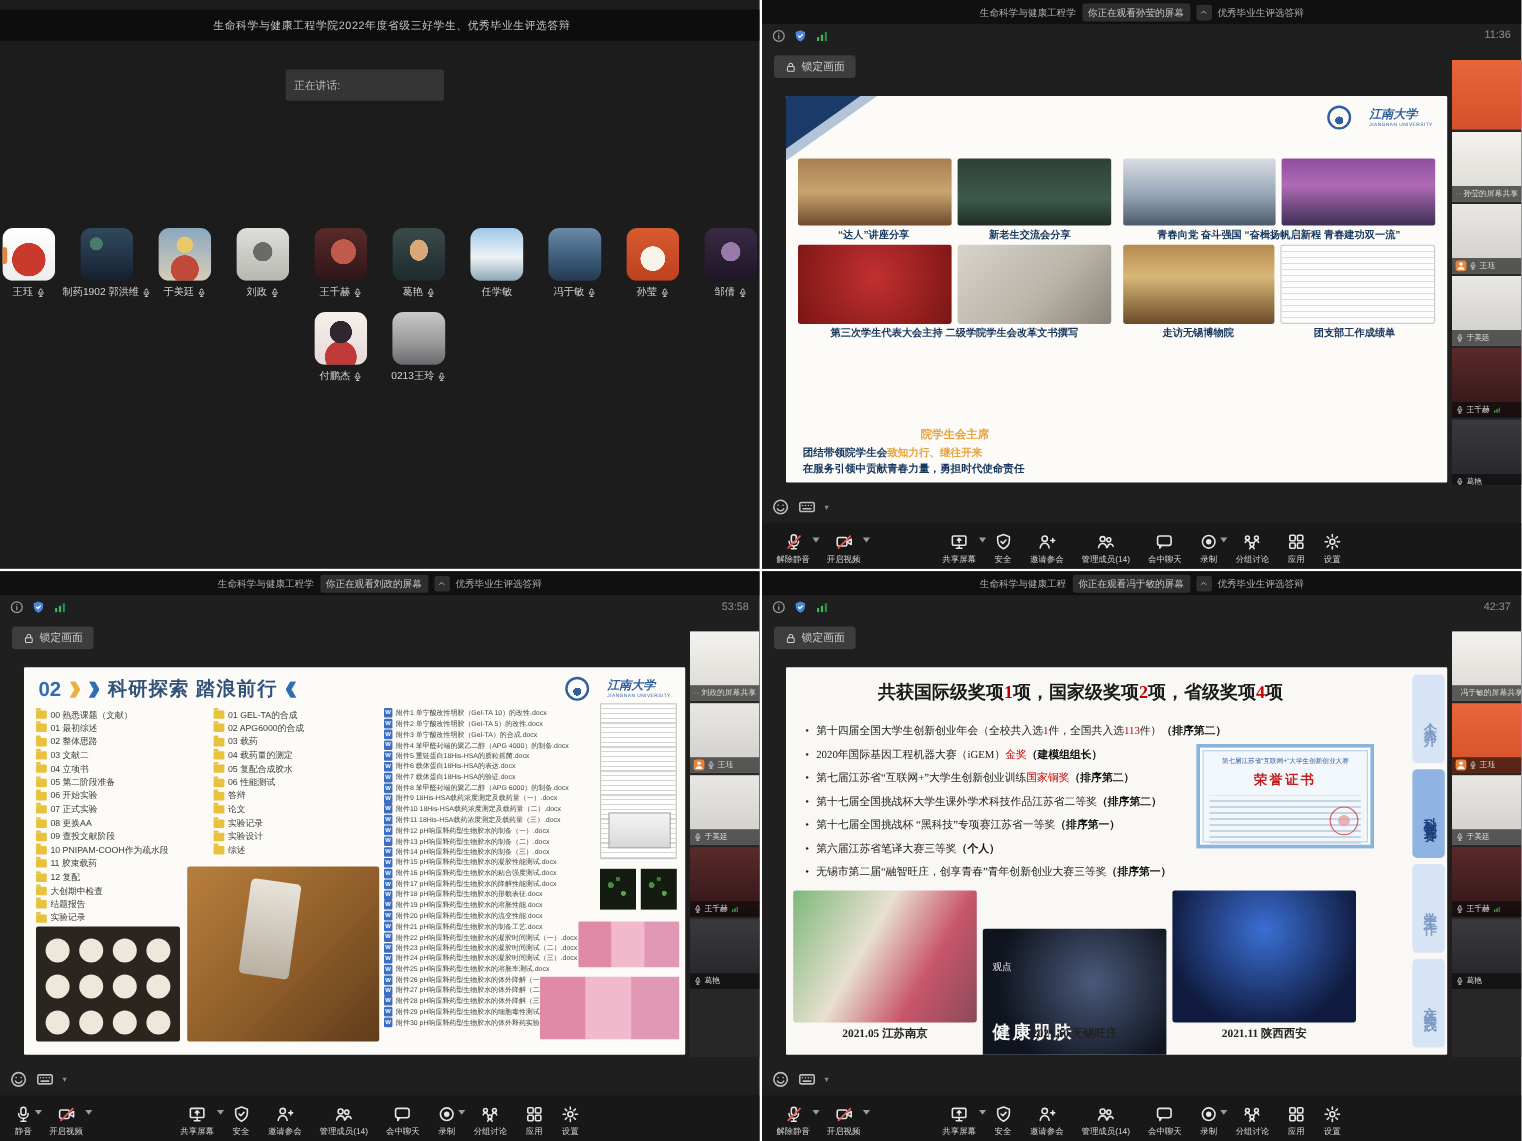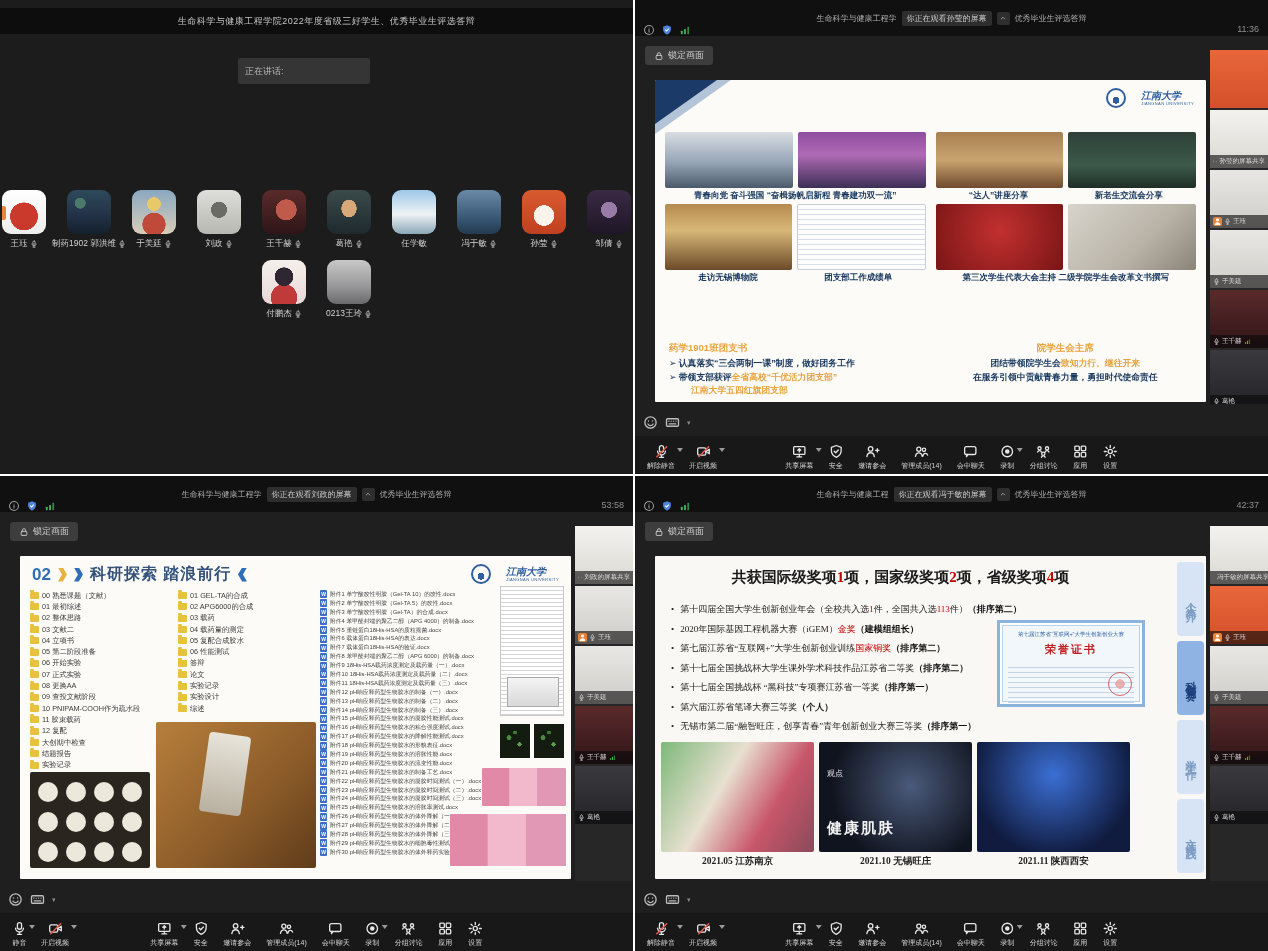--- a/index.html
+++ b/index.html
@@ -23,21 +23,21 @@
   .art-4{background:radial-gradient(circle at 50% 45%,#6a6a66 0 24%,transparent 25%),linear-gradient(#dededa,#b8b8b2);}
   .art-5{background:radial-gradient(circle at 55% 45%,#c05a4a 0 30%,transparent 31%),linear-gradient(#5a2a2a,#2e1518);}
   .art-6{background:radial-gradient(ellipse at 50% 42%,#d8a878 0 24%,transparent 25%),linear-gradient(#3a4a4a,#1e2a2e);}
   .art-7{background:linear-gradient(#9ec8e8,#eef2f4 55%,#8aa8b8);}
   .art-8{background:linear-gradient(#6a8aa8,#3a5a78 60%,#243a50);}
   .art-9{background:radial-gradient(circle at 50% 58%,#f8f4ec 0 30%,transparent 31%),linear-gradient(#d85a30,#c04020);}
   .art-10{background:radial-gradient(circle at 50% 45%,#9a7aa8 0 24%,transparent 25%),linear-gradient(#3a2a44,#1e1626);}
   .art-11{background:radial-gradient(circle at 50% 38%,#2e2630 0 26%,transparent 27%),radial-gradient(circle at 50% 85%,#c03a3a 0 30%,transparent 31%),linear-gradient(#f4f0ec,#e8d8d8);}
   .art-12{background:linear-gradient(#c8c8c8,#98989a 60%,#6a6a6e);}
   
-  .q-titlebar{position:absolute;top:0;left:0;right:0;height:36px;background:#101010;display:flex;align-items:center;justify-content:center;gap:5px;font-size:8px;color:#b0b0b0;}
+  .q-titlebar{position:absolute;top:0;left:0;right:0;height:20px;background:#101010;display:flex;align-items:center;justify-content:center;gap:5px;font-size:8px;color:#b0b0b0;}
   .chip{background:#2e2e2e;border-radius:2px;padding:2px 5px;color:#c8c8c8;}
   .chip-sq{background:#2e2e2e;border-radius:2px;width:13px;height:13px;display:flex;align-items:center;justify-content:center;color:#c8c8c8;}
   .q-subbar{position:absolute;top:24px;left:8px;display:flex;align-items:center;gap:6px;}
   .q-time{position:absolute;top:24px;right:9px;font-size:9px;color:#8f8f8f;}
   .pin-btn{position:absolute;top:46px;left:10px;background:#3d3d3d;border-radius:3px;padding:3px 9px;font-size:9px;color:#d0d0d0;display:flex;align-items:center;gap:4px;}
   .slide{position:absolute;left:20px;top:80px;right:62px;bottom:72px;background:#fcfbf8;border-radius:1px;overflow:hidden;}
   .sidebar{position:absolute;right:0;top:50px;bottom:70px;width:58px;background:#272727;display:flex;flex-direction:column;gap:2px;overflow:hidden;}
   .sb-tile{height:58px;position:relative;flex:none;}
   .sb-thumb{position:absolute;inset:0;}
   .sb-label{position:absolute;left:0;right:0;bottom:0;height:13px;background:rgba(10,10,10,.62);display:flex;align-items:center;gap:2px;padding:0 3px;font-size:6.5px;color:#ddd;white-space:nowrap;overflow:hidden;}
@@ -112,21 +112,21 @@
   .b-row{display:flex;gap:6px;font-size:9px;color:#222;line-height:19.5px;white-space:nowrap;}
   .b-row .dot{color:#222;}
   .cert{position:absolute;left:342px;top:64px;width:148px;height:87px;background:#f2f7fc;border:3px solid #8ab4dc;box-shadow:inset 0 0 0 2px #fff,inset 0 0 0 3px #b8d4ea;box-sizing:border-box;padding:8px 8px 0;text-align:center;}
   .cert-h{font-size:5.5px;color:#2f5f9e;white-space:nowrap;overflow:hidden;}
   .cert-t{font-family:"Liberation Serif","DejaVu Serif",serif;font-size:11px;font-weight:bold;color:#c02020;margin-top:4px;letter-spacing:2px;}
   .cert-lines{margin-top:6px;height:40px;background:repeating-linear-gradient(180deg,transparent 0 4px,#c4d4e4 4px 5px);}
   .cert-seal{position:absolute;right:10px;bottom:8px;width:22px;height:22px;border-radius:50%;border:1.5px solid #d04040;background:radial-gradient(circle,#e8a0a0 0 30%,transparent 31%);opacity:.8;}
   .br-photos{position:absolute;left:6px;top:186px;display:flex;gap:5px;}
   .br-ph{width:153px;height:110px;border-radius:2px;position:relative;overflow:hidden;}
   .br-p1{background:linear-gradient(120deg,#7db87a,#e8e0d0 40%,#c8566a 70%,#8a4a5a);}
-  .br-p2{background:radial-gradient(circle at 60% 40%,#4a5a7a,#10141f 70%);}
+  .br-p2{background:radial-gradient(circle at 60% 40%,#4a5a7a,#10141f 70%);margin-top:32px;}
   .br-p3{background:radial-gradient(circle at 50% 30%,#3b6fd4,#101b3f 75%);}
   .ov-small{position:absolute;left:8px;top:26px;color:#fff;font-size:8px;opacity:.9;}
   .ov-big{position:absolute;left:8px;bottom:14px;color:#fff;font-size:15px;font-weight:bold;letter-spacing:2px;opacity:.95;}
   .br-caps{position:absolute;left:6px;top:299px;display:flex;gap:5px;}
   .br-cap{width:153px;text-align:center;font-size:9.5px;font-weight:bold;color:#222;font-family:"Liberation Serif","DejaVu Serif",serif;}
   .vtabs{position:absolute;right:2px;top:6px;bottom:6px;width:27px;display:flex;flex-direction:column;gap:5px;}
   .v-tab{flex:1;background:#d6e4f5;color:#7d9cc4;border-radius:4px;writing-mode:vertical-rl;display:flex;align-items:center;justify-content:center;font-size:11px;letter-spacing:3px;font-weight:bold;}
   .v-tab.active{background:#8fb4e3;color:#1c3f7c;}
 </style>
 </head>
@@ -340,61 +340,53 @@
       <div class="logo">
         <span class="logo-circle"></span>
         <span>
             <div class="logo-cn">江南大学</div>
             <div class="logo-en">JIANGNAN UNIVERSITY</div>
           </span>
       </div>
       <div class="tr-grid">
         <div>
           <div class="ph-row">
+              <div class="ph h62 ph-a3"></div>
+              <div class="ph h62 ph-a4"></div>
+            </div>
+          <div class="cap cap2">
+              <span>“达人”讲座分享</span>
+              <span>新老生交流会分享</span>
+            </div>
+          <div class="ph-row">
+              <div class="ph h74 ph-b3"></div>
+              <div class="ph h74 ph-b4"></div>
+            </div>
+          <div class="cap">第三次学生代表大会主持 二级学院学生会改革文书撰写</div>
+        </div>
+        <div>
+          <div class="ph-row">
               <div class="ph h62 ph-a1"></div>
               <div class="ph h62 ph-a2"></div>
             </div>
           <div class="cap">青春向党 奋斗强国 “奋楫扬帆启新程 青春建功双一流”</div>
           <div class="ph-row">
               <div class="ph h74 ph-b1"></div>
               <div class="ph h74 ph-b2"></div>
             </div>
           <div class="cap cap2">
               <span>走访无锡博物院</span>
               <span>团支部工作成绩单</span>
             </div>
         </div>
-        <div>
-          <div class="ph-row">
-              <div class="ph h62 ph-a3"></div>
-              <div class="ph h62 ph-a4"></div>
-            </div>
-          <div class="cap cap2">
-              <span>“达人”讲座分享</span>
-              <span>新老生交流会分享</span>
-            </div>
-          <div class="ph-row">
-              <div class="ph h74 ph-b3"></div>
-              <div class="ph h74 ph-b4"></div>
-            </div>
-          <div class="cap">第三次学生代表大会主持 二级学院学生会改革文书撰写</div>
-        </div>
       </div>
       <div class="tr-texts">
         <div>
-          <div class="oh">药学1901班团支书</div>
-          <div>
-              <div class="rl"><span>➢ 认真落实“三会两制一课”制度，做好团务工作</span></div>
-              <div class="rl"><span>➢ 带领支部获评</span><span class="c-orange">全省高校“千优活力团支部”</span></div>
-              <div class="rl indent"><span class="c-orange">江南大学五四红旗团支部</span></div>
-            </div>
-        </div>
-        <div>
           <div class="oh" style="text-align:center">院学生会主席</div>
-          <div style="text-align:center">
+          <div style="text-align:left">
               <div class="rl"><span>团结带领院学生会</span><span class="c-orange">致知力行、继往开来</span></div>
               <div class="rl"><span>在服务引领中贡献青春力量，勇担时代使命责任</span></div>
             </div>
         </div>
       </div>
     </div>
 
     <div class="sidebar">
 
       <div style="display:flex;flex-direction:column;gap:2px">

